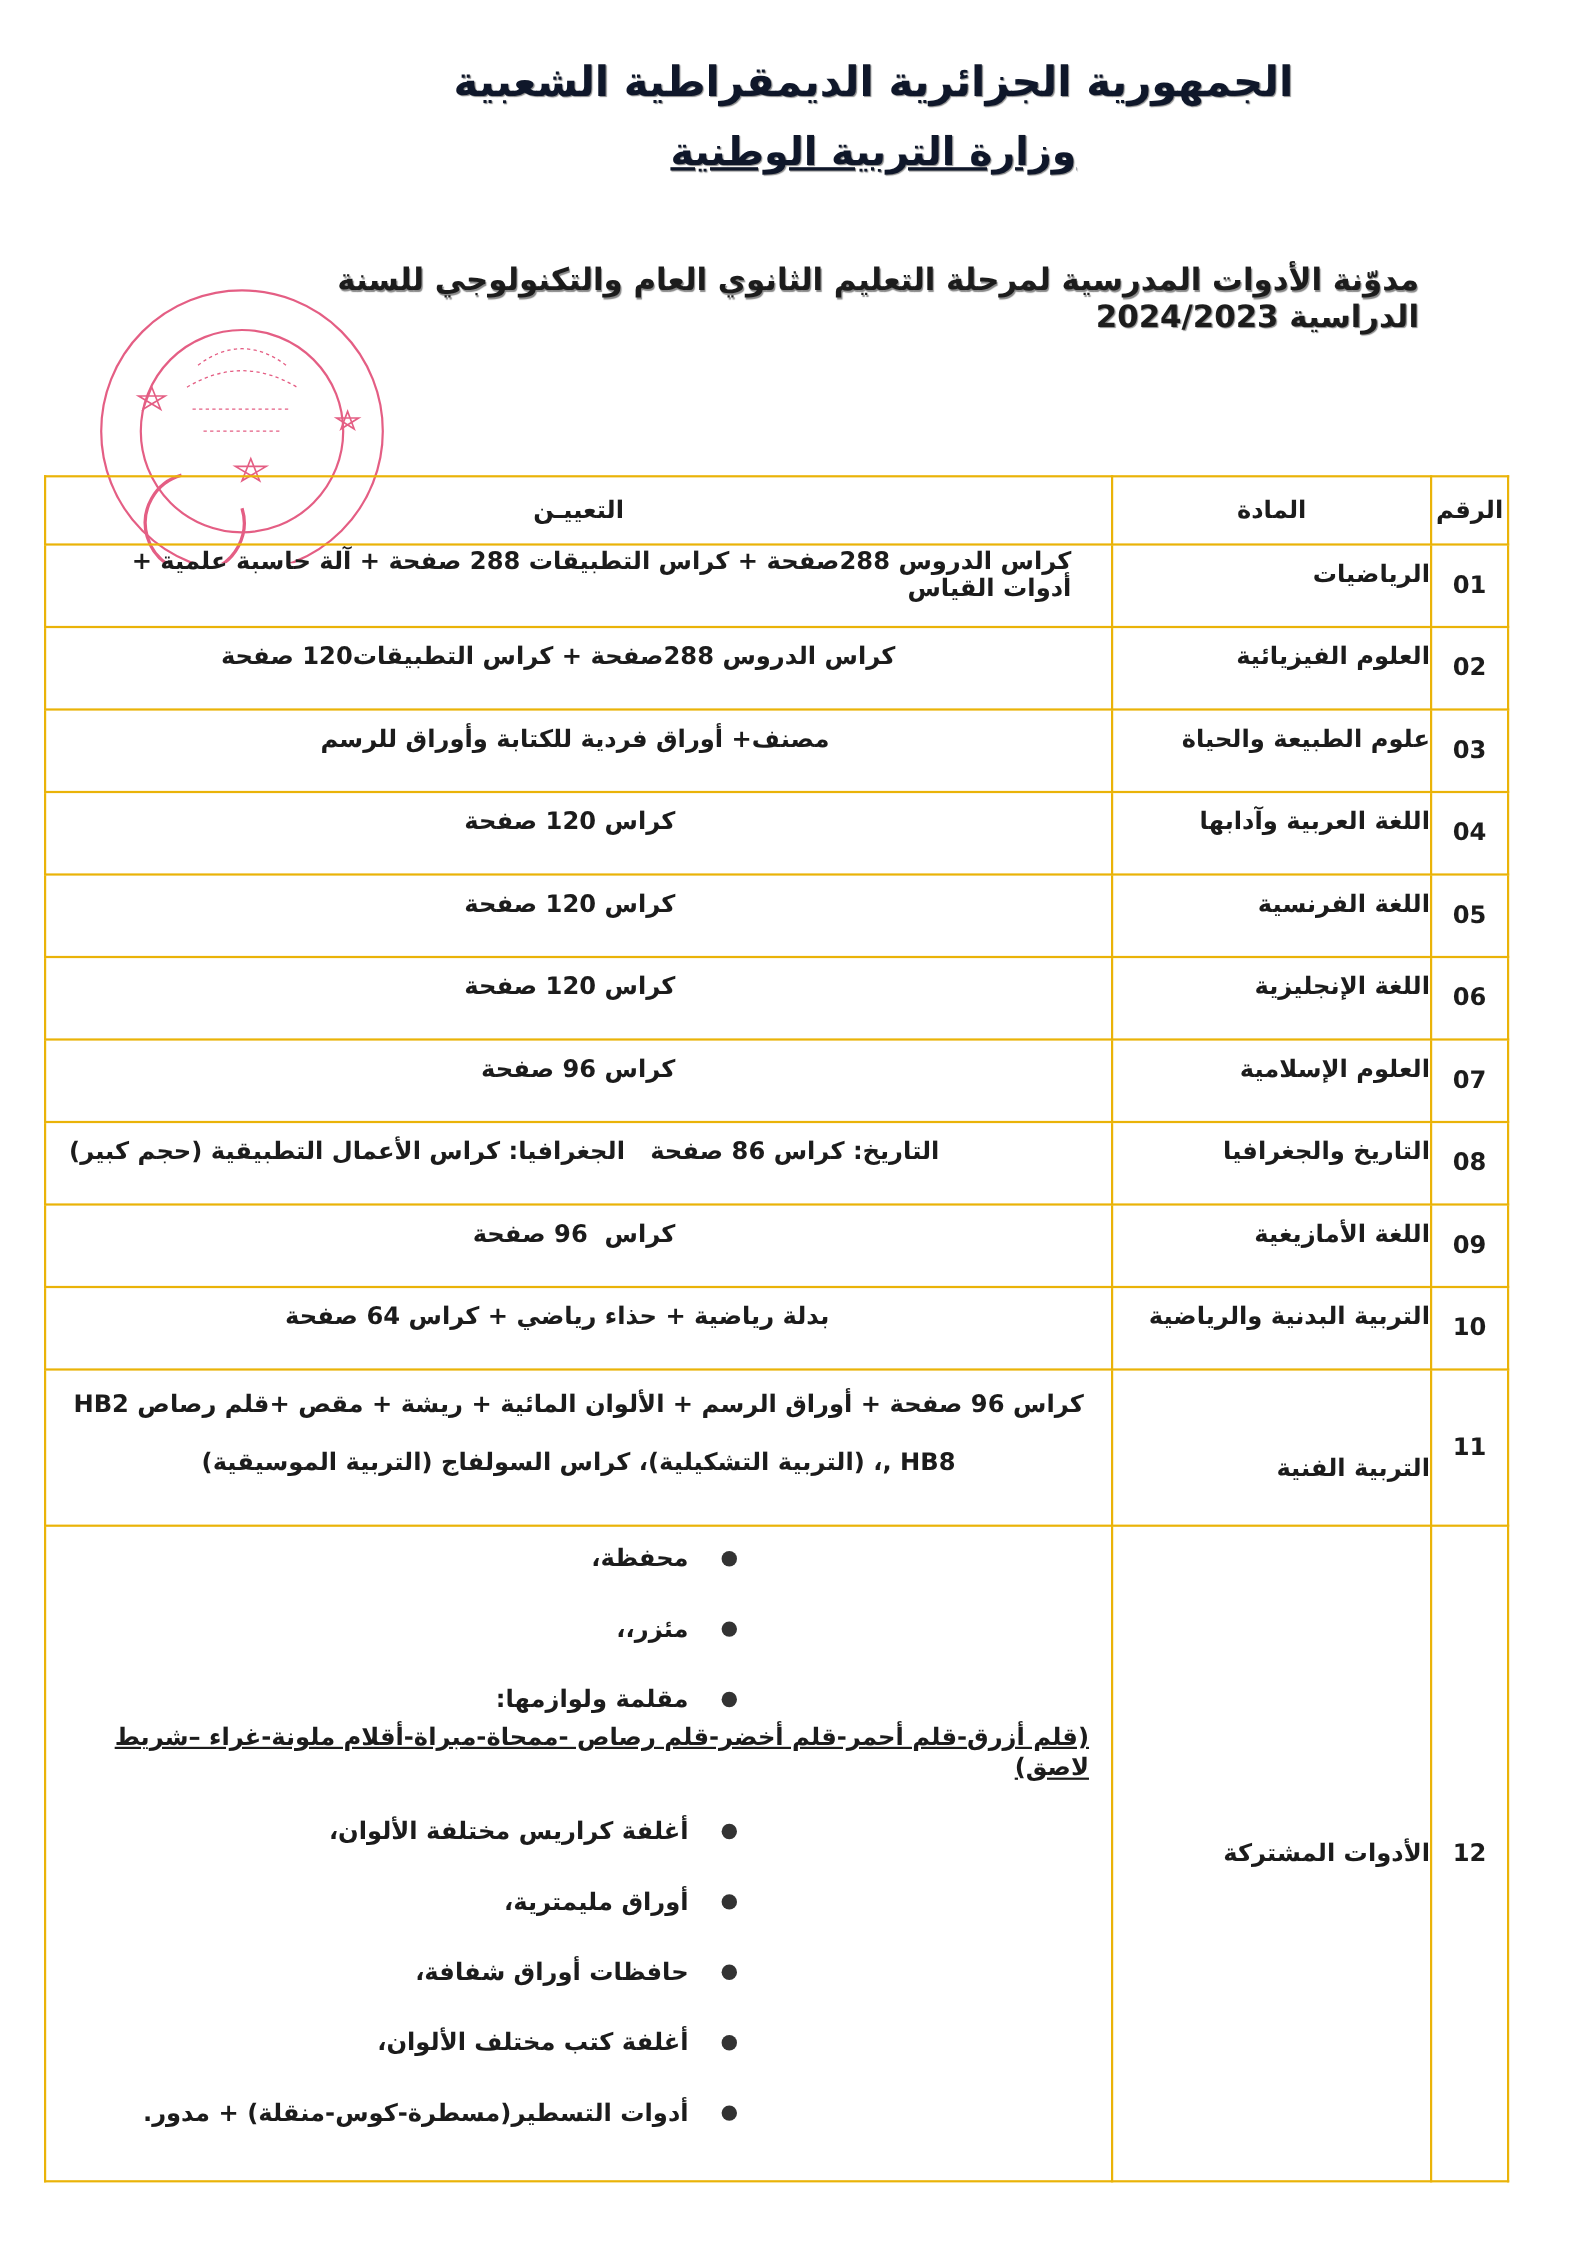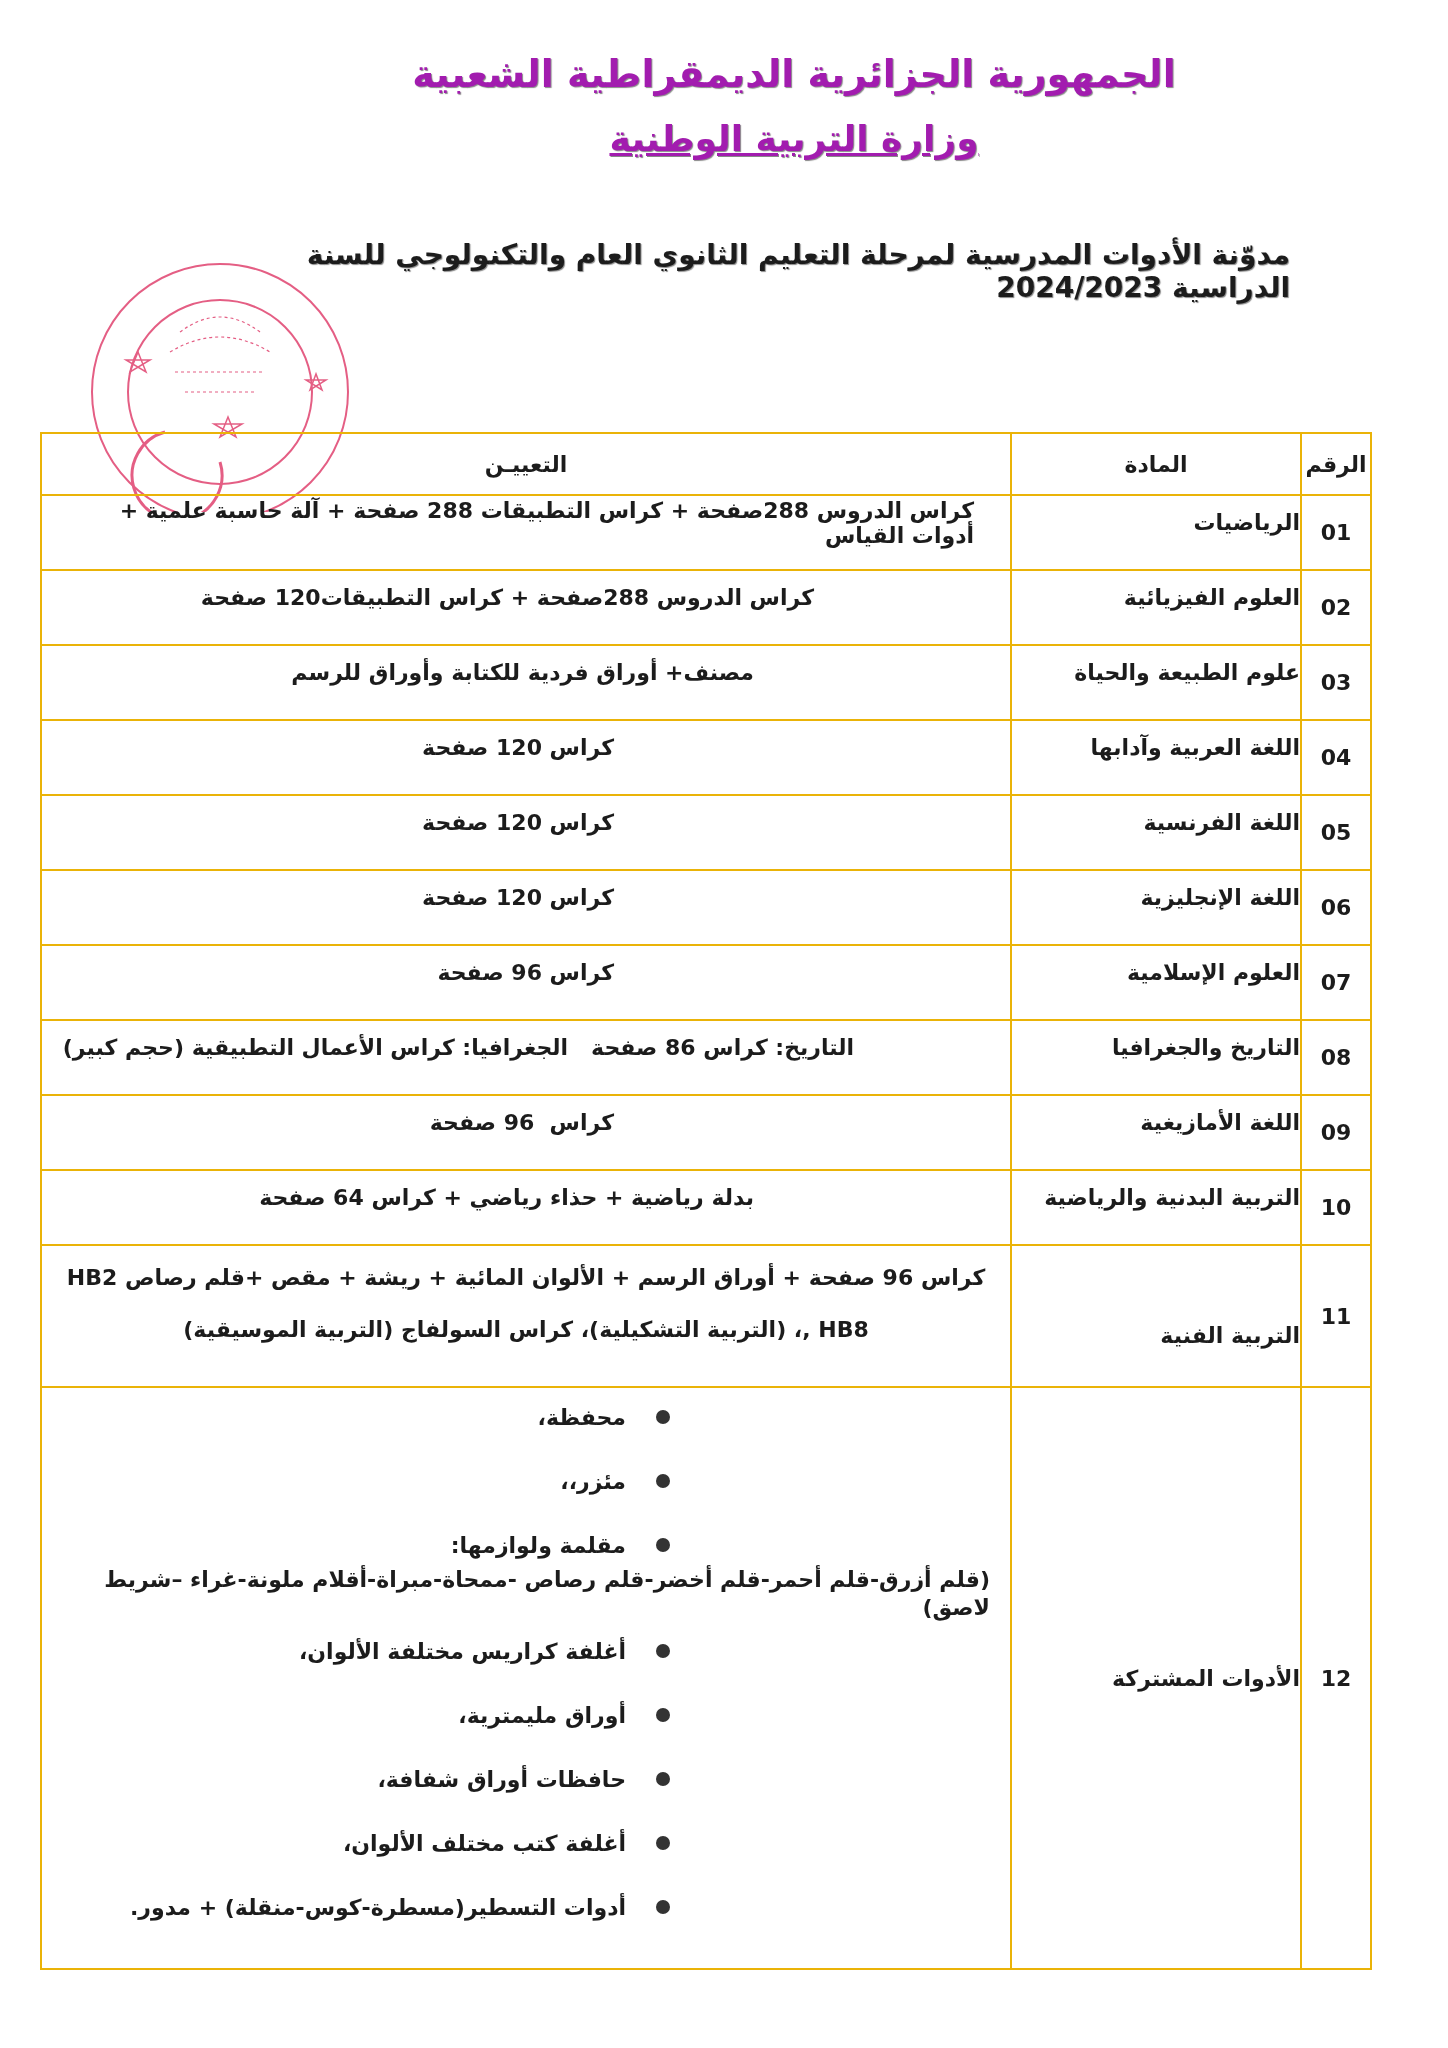--- a/index.html
+++ b/index.html
@@ -10,21 +10,21 @@
       color: #1a1a1a;
       overflow: hidden;
     }
     .page { position: absolute; left: 0; top: 0; width: 1448px; height: 2048px; }
     .hdr-line {
       position: absolute;
       left: 0; right: 0;
       text-align: center;
       font-weight: bold;
       direction: rtl;
-      color: #a21caf;
+      color: #0f172a;
       text-shadow: 1px 1px 1px #888;
     }
     #republic { top: 52px; font-size: 38px; padding-left: 140px; }
     #ministry { top: 118px; font-size: 36px; padding-left: 140px; text-decoration: underline; }
     #doc-title {
       position: absolute; top: 238px; left: 210px; width: 1080px;
       font-size: 28px; font-weight: bold; direction: rtl; text-align: right;
       color: #1c1c1c; text-shadow: 1px 1px 1px #888;
     }
     #level {
@@ -71,21 +71,21 @@
       margin-bottom: 36px;
       margin-right: 300px;
       text-align: right;
     }
     ul.tools li:first-child { margin-top: 6px; }
     ul.tools li .dot {
       position: absolute; right: 0; top: 6px;
       width: 14px; height: 14px; border-radius: 50%;
       background: #333;
     }
-    ul.tools li.sub { margin-right: -20px; padding-right: 0; margin-top: -30px; margin-bottom: 16px; }
+    ul.tools li.sub { margin-right: -20px; padding-right: 0; margin-top: -30px; margin-bottom: 30px; text-decoration: underline; }
   </style>
 </head>
 <body>
 
 <div class="page">
 
   <div id="republic" class="hdr-line">الجمهورية الجزائرية الديمقراطية الشعبية</div>
   <div id="ministry" class="hdr-line">وزارة التربية الوطنية</div>
 
   <svg id="stamp" viewBox="0 0 290 250">

